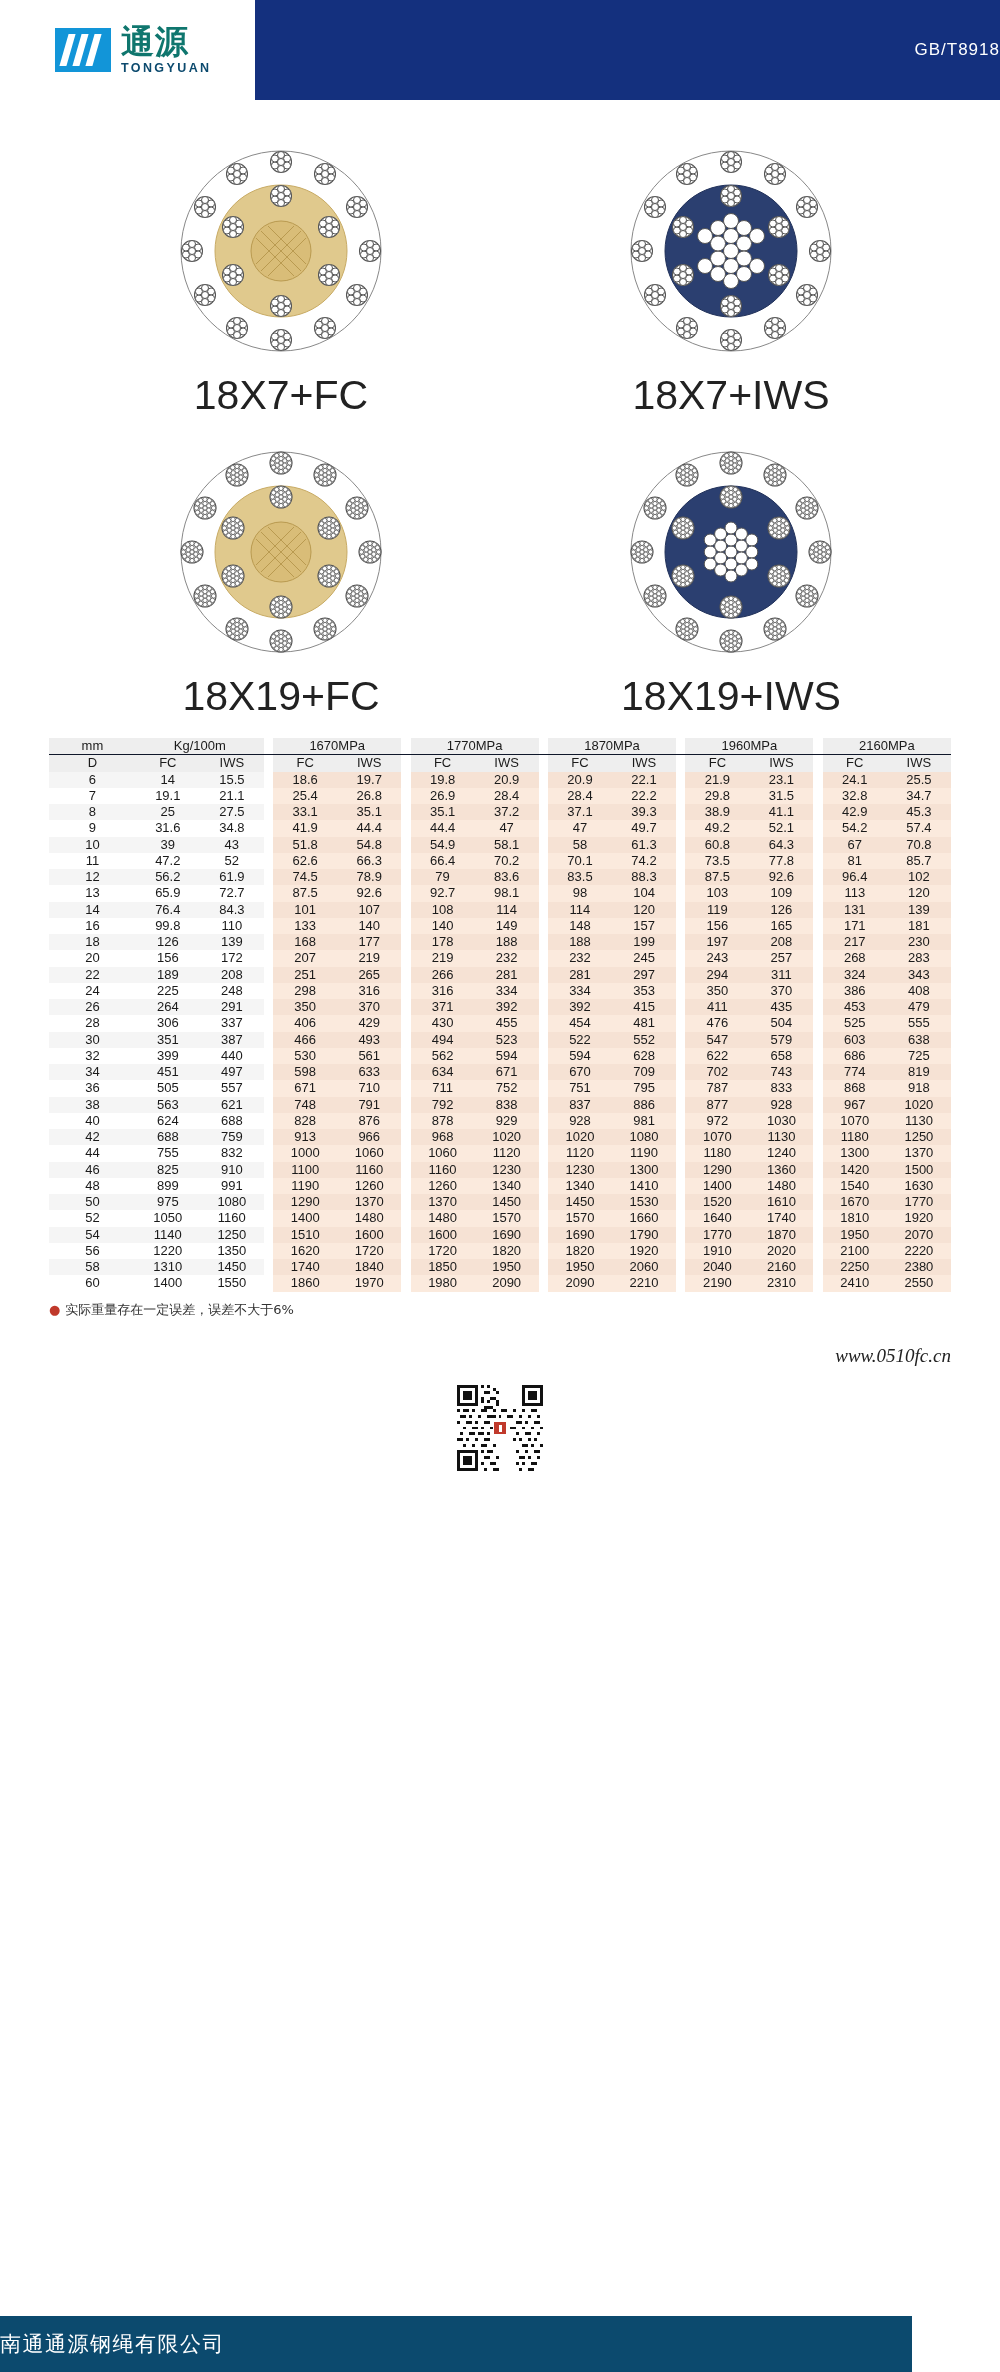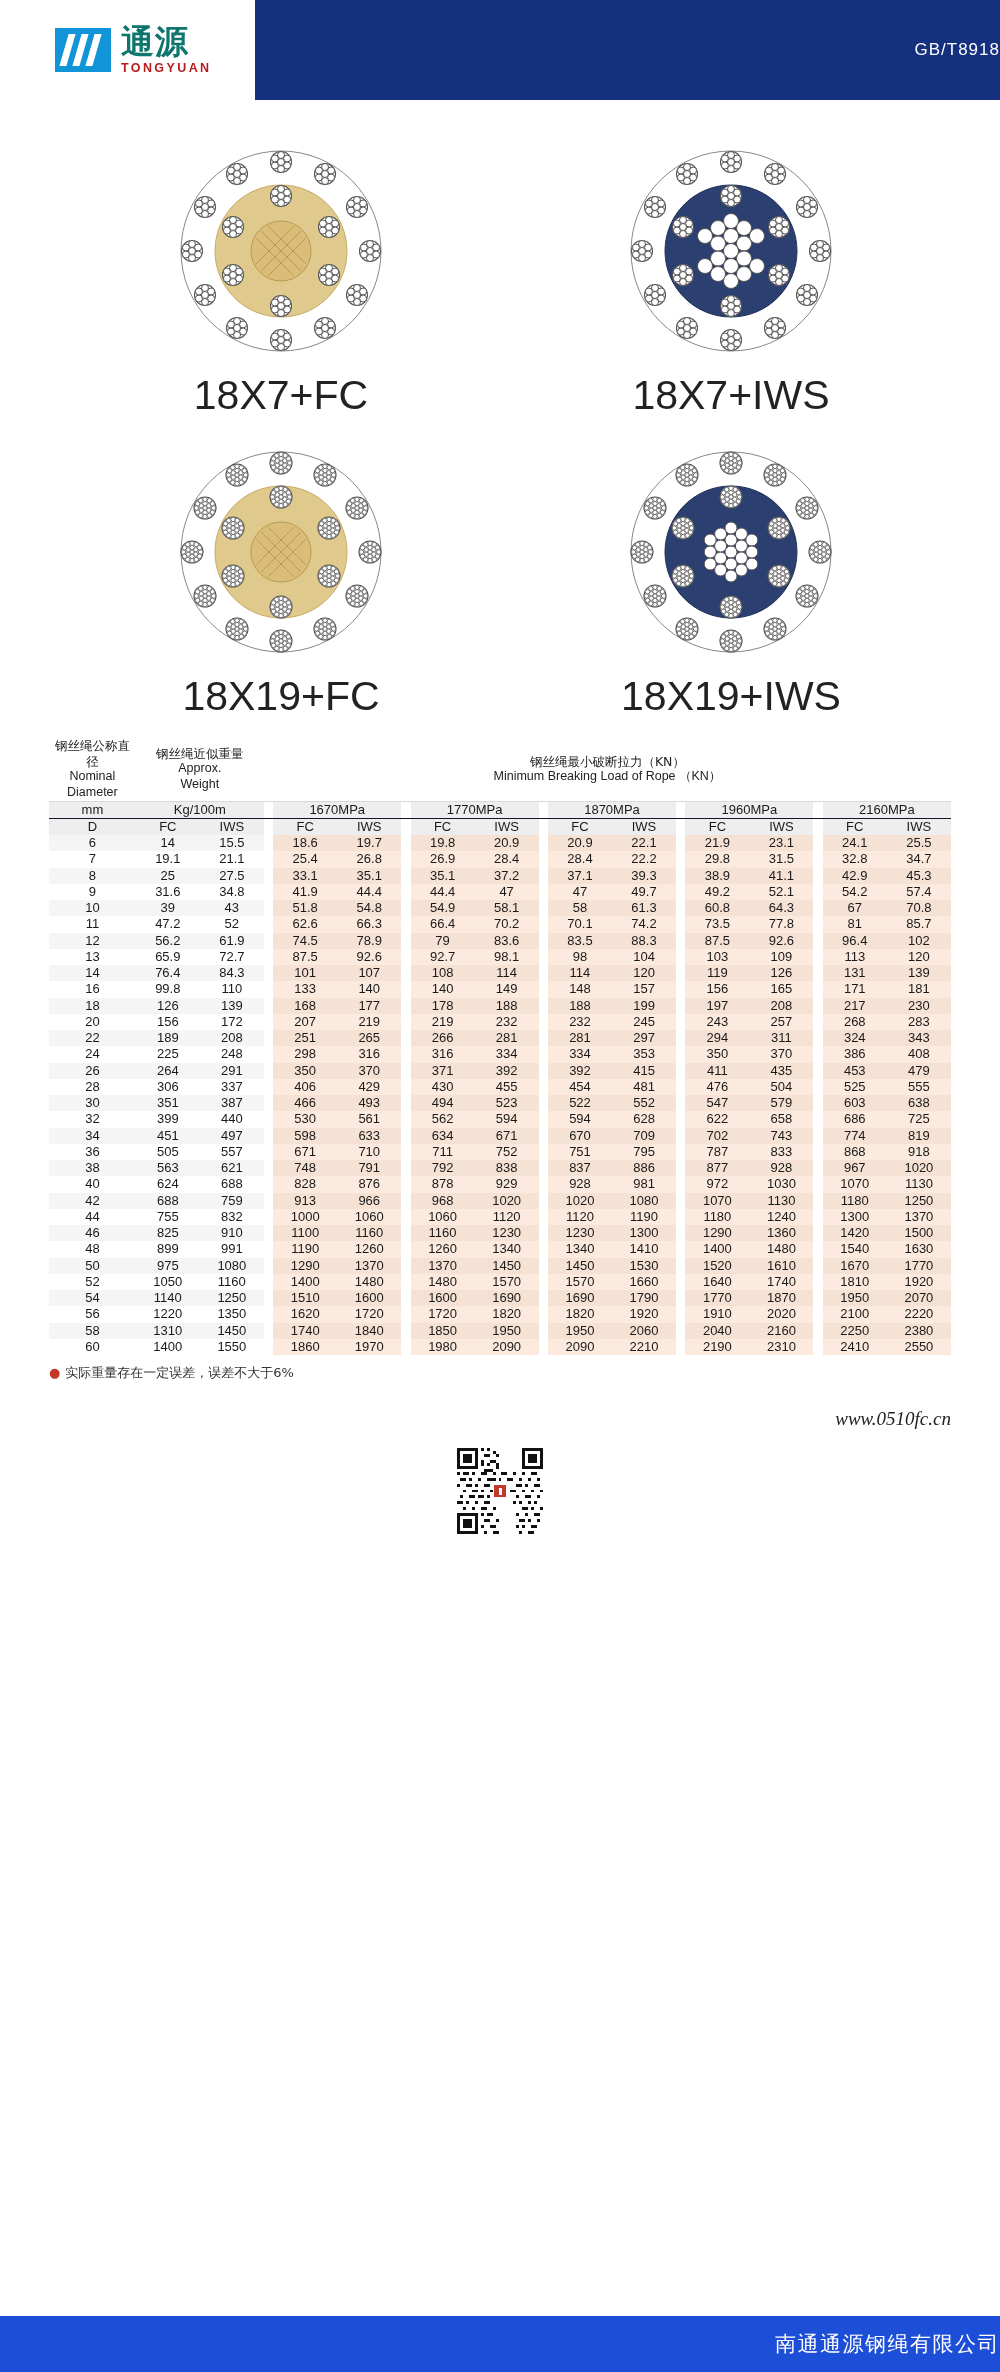--- a/index.html
+++ b/index.html
@@ -47,21 +47,21 @@
   .logo-text { line-height:1; }
   .logo-cn {
     font-size:33px;
     font-weight:bold;
     color:#0f766e;
     letter-spacing:1px;
     font-family:"DejaVu Sans", sans-serif;
   }
   .logo-en {
     font-size:12.5px;
-    color:#b91c1c;
+    color:#0c4a6e;
     letter-spacing:2.4px;
     margin-top:4px;
     font-weight:bold;
     text-align:right;
   }
   .header-bar {
     flex:1;
     background:#14307e;
     display:flex;
     align-items:center;
@@ -174,26 +174,26 @@
     margin:18px auto 0 auto;
     width:86px; height:86px;
     position:relative;
   }
   .qr-wrap svg { display:block; }
 
   
   .footer {
     position:absolute;
     left:0; bottom:0;
-    width:1000px;
+    width:912px;
     height:56px;
-    background:#1d4ed8;
+    background:#0c4a6e;
     display:flex;
     align-items:center;
-    justify-content:flex-end;
+    justify-content:flex-start;
   }
   .footer-text {
     color:#ffffff;
     font-size:21px;
     letter-spacing:1.5px;
     font-family:"DejaVu Sans", sans-serif;
   }
 </style>
 </head>
 <body>
@@ -492,36 +492,20 @@
         <col class="col-b">
         <col class="col-b">
       <col style="width:9px">
         <col class="col-b">
         <col class="col-b">
       <col style="width:9px">
         <col class="col-b">
         <col class="col-b">
     </colgroup>
     <thead>
-      <tr class="hdr-top">
-        <td>
-          <span class="cn">钢丝绳公称直径</span>
-          <span class="en">Nominal</span>
-          <span class="en">Diameter</span>
-        </td>
-        <td colspan="2">
-          <span class="cn">钢丝绳近似重量</span>
-          <span class="en">Approx.</span>
-          <span class="en">Weight</span>
-        </td>
-        <td colspan="15">
-          <span class="cn">钢丝绳最小破断拉力（KN）</span>
-          <span class="en">Minimum Breaking Load of Rope （KN）</span>
-        </td>
-      </tr>
       <tr class="hdr-units">
         <td>mm</td>
         <td colspan="2">Kg/100m</td>
         <td class="gap"></td>
         <td colspan="2">1670MPa</td>
         <td class="gap"></td>
         <td colspan="2">1770MPa</td>
         <td class="gap"></td>
         <td colspan="2">1870MPa</td>
         <td class="gap"></td>

